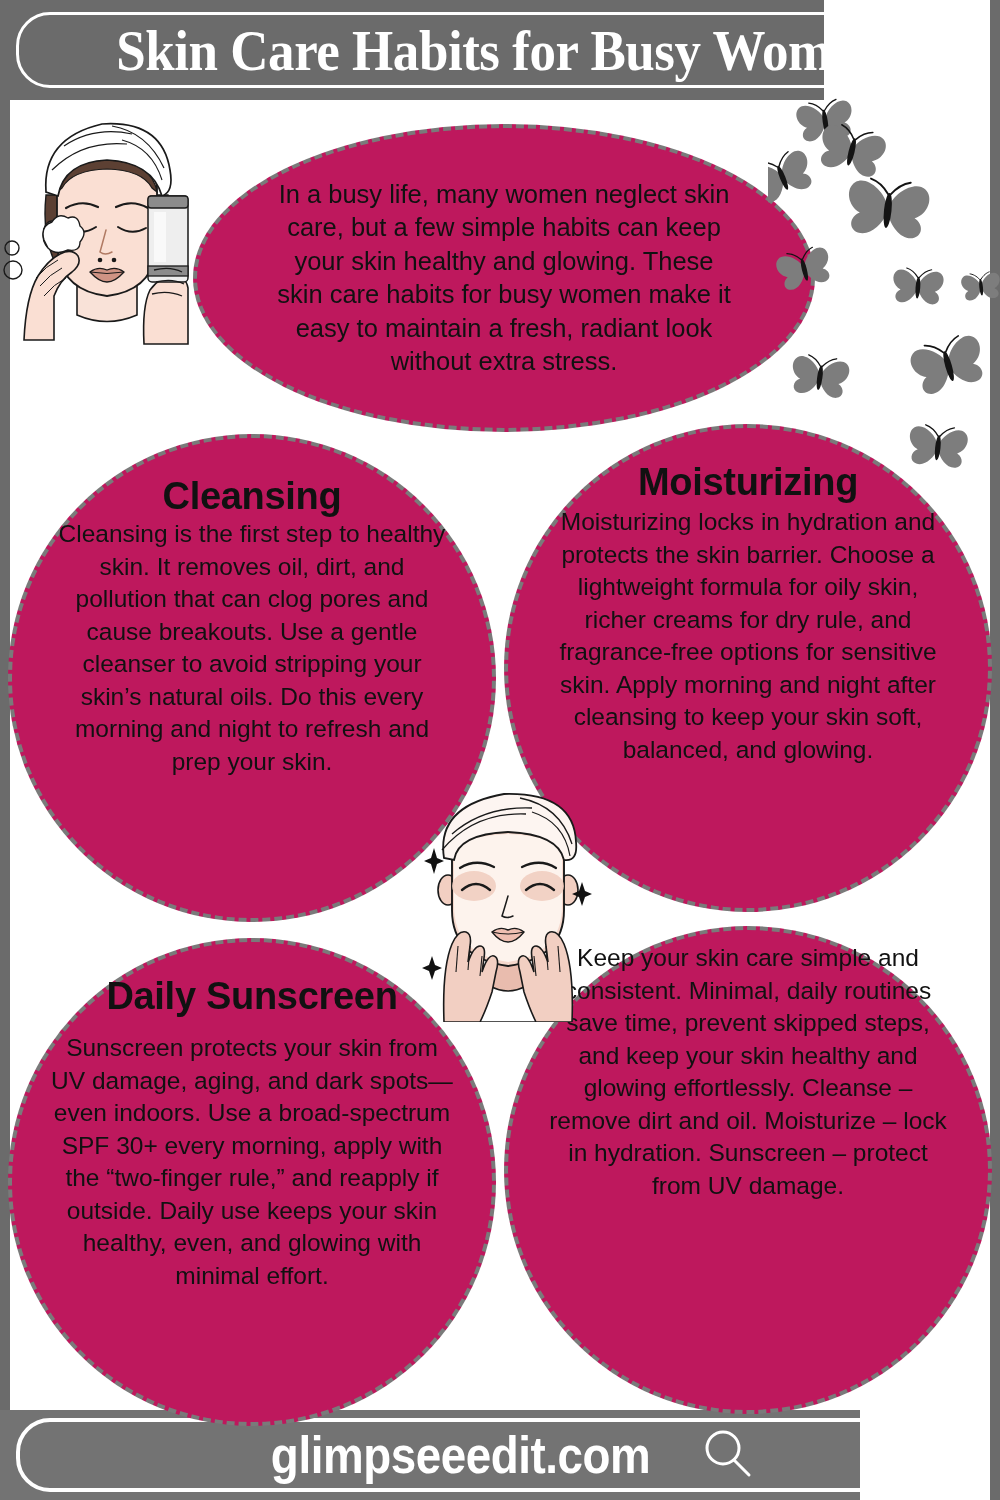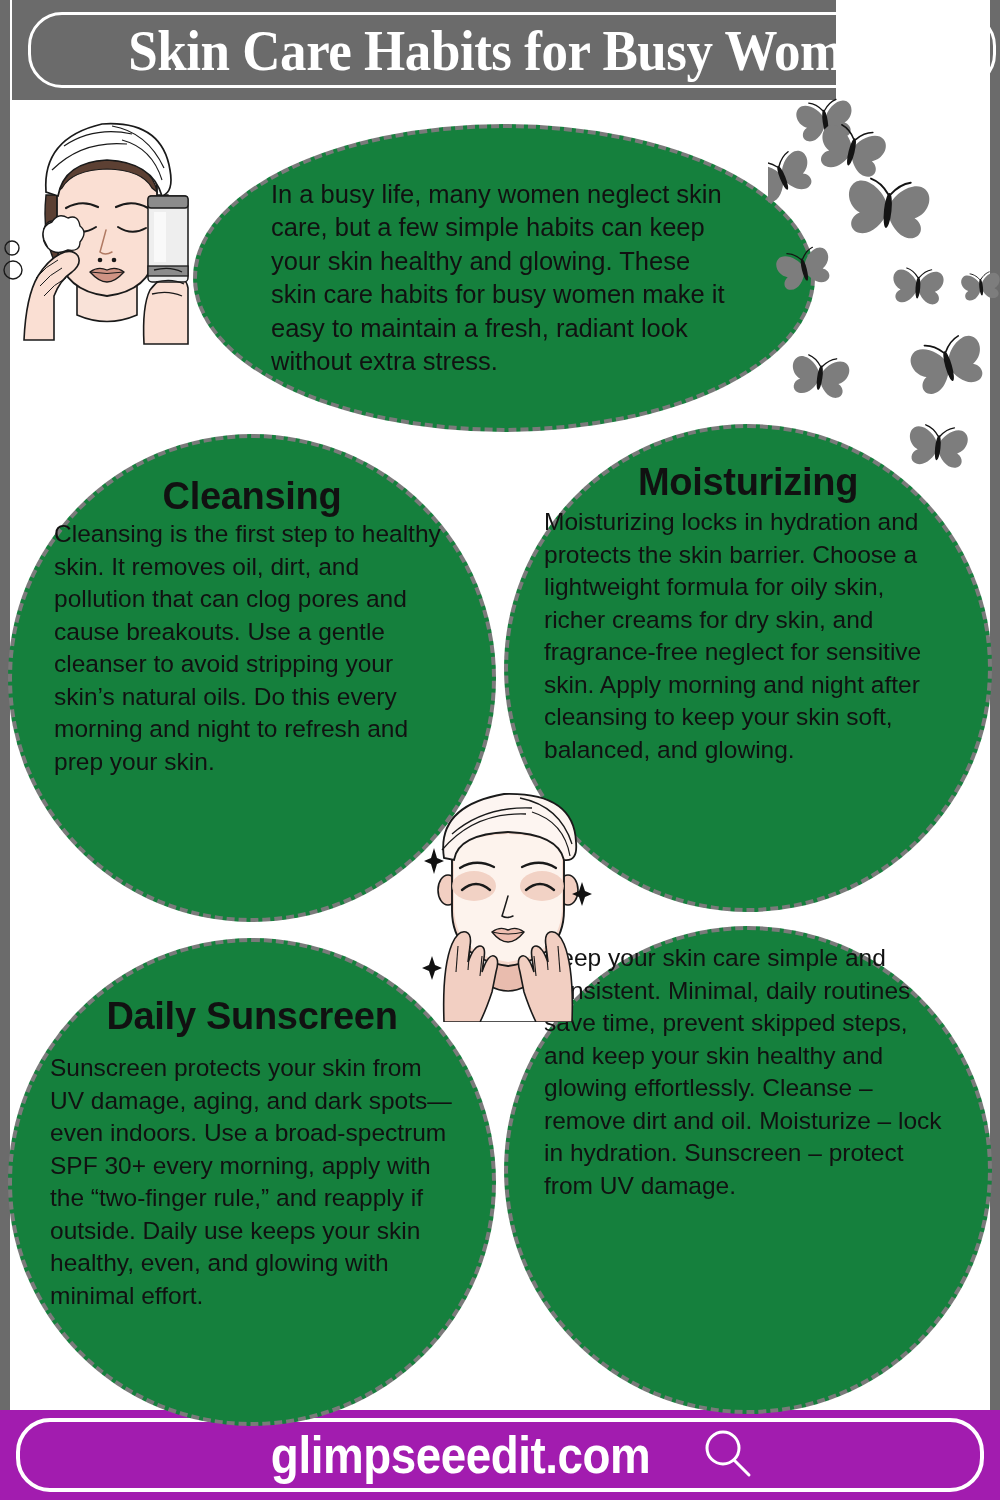--- a/index.html
+++ b/index.html
@@ -15,21 +15,21 @@
     background:#ffffff;
     overflow:hidden;
   }
   
   .frame-line{position:absolute;background:#6b6b6b;}
   .frame-left{left:0;top:0;width:10px;height:1500px;}
   .frame-right{right:0;top:0;width:10px;height:1500px;}
 
   
   .header-bar{
-    position:absolute;left:12px;top:0;width:824px;height:100px;
+    position:absolute;left:0;top:0;width:824px;height:100px;
     background:#6b6b6b;
   }
   .header-inner{
     position:absolute;left:16px;top:12px;
     width:968px;height:76px;
     border:3px solid #ffffff;
     border-radius:34px;
     box-sizing:border-box;
   }
   .header-title{
@@ -39,22 +39,22 @@
     font-family:"Liberation Serif",serif;
     font-weight:bold;
     font-size:57px;
     letter-spacing:-0.5px;
     transform:scaleX(0.93);
     white-space:nowrap;
   }
 
   
   .footer-bar{
-    position:absolute;left:0;bottom:0;width:1000px;height:90px;
-    background:#a21caf;
+    position:absolute;left:0;bottom:0;width:860px;height:90px;
+    background:#737373;
   }
   .footer-inner{
     position:absolute;left:16px;top:8px;
     width:968px;height:74px;
     border:4px solid #ffffff;
     border-radius:34px;
     box-sizing:border-box;
   }
   .footer-content{
     position:absolute;left:0;top:0;width:1000px;height:90px;
@@ -67,27 +67,28 @@
     font-size:52px;
     letter-spacing:-0.5px;
     transform:scaleX(0.88);
     white-space:nowrap;
   }
   .search-icon{display:block;}
 
   
   .bubble{
     position:absolute;
-    background:#15803d;
+    background:#be185d;
     border:4px dashed #7a7a7a;
     box-sizing:border-box;
     display:flex;
     flex-direction:column;
     align-items:center;
     justify-content:flex-start;
+    text-align:center;
     color:#111111;
   }
   .intro-ellipse{
     left:193px;top:124px;width:622px;height:308px;
     border-radius:50%;
     justify-content:center;
     padding:0 74px;
     z-index:3;
   }
   .intro-text{
@@ -104,21 +105,21 @@
   .c-routine{left:504px;top:926px;}
 
   .circle-title{
     font-weight:bold;
     font-size:38px;
     line-height:44px;
     letter-spacing:-0.3px;
   }
   .c-cleansing .circle-title{margin-top:36px;}
   .c-moisturizing .circle-title{margin-top:32px;}
-  .c-sunscreen .circle-title{margin-top:52px;}
+  .c-sunscreen .circle-title{margin-top:32px;}
   .c-routine .circle-title{margin-top:14px;}
 
   .circle-body{
     font-size:24.5px;
     line-height:32.5px;
   }
   .c-cleansing .circle-body{padding:0 8px;}
   .c-moisturizing .circle-body{margin-top:2px;padding:0 2px;}
   .c-sunscreen .circle-body{margin-top:14px;padding:0 4px;}
   .c-routine .circle-body{margin-top:12px;padding:0 2px;}
@@ -227,21 +228,21 @@
     <div class="intro-text">In a busy life, many women neglect skin care, but a few simple habits can keep your skin healthy and glowing. These skin care habits for busy women make it easy to maintain a fresh, radiant look without extra stress.</div>
   </div>
 
   <div class="bubble circle c-cleansing">
     <div class="circle-title">Cleansing</div>
     <div class="circle-body">Cleansing is the first step to healthy skin. It removes oil, dirt, and pollution that can clog pores and cause breakouts. Use a gentle cleanser to avoid stripping your skin’s natural oils. Do this every morning and night to refresh and prep your skin.</div>
   </div>
 
   <div class="bubble circle c-moisturizing">
     <div class="circle-title">Moisturizing</div>
-    <div class="circle-body">Moisturizing locks in hydration and protects the skin barrier. Choose a lightweight formula for oily skin, richer creams for dry skin, and fragrance-free neglect for sensitive skin. Apply morning and night after cleansing to keep your skin soft, balanced, and glowing.</div>
+    <div class="circle-body">Moisturizing locks in hydration and protects the skin barrier. Choose a lightweight formula for oily skin, richer creams for dry rule, and fragrance-free options for sensitive skin. Apply morning and night after cleansing to keep your skin soft, balanced, and glowing.</div>
   </div>
 
   <div class="bubble circle c-sunscreen">
     <div class="circle-title">Daily Sunscreen</div>
     <div class="circle-body">Sunscreen protects your skin from UV damage, aging, and dark spots—even indoors. Use a broad-spectrum SPF 30+ every morning, apply with the “two-finger rule,” and reapply if outside. Daily use keeps your skin healthy, even, and glowing with minimal effort.</div>
   </div>
 
   <div class="bubble circle c-routine">
     <div class="circle-body">Keep your skin care simple and consistent. Minimal, daily routines save time, prevent skipped steps, and keep your skin healthy and glowing effortlessly. Cleanse – remove dirt and oil. Moisturize – lock in hydration. Sunscreen – protect from UV damage.</div>
   </div>

